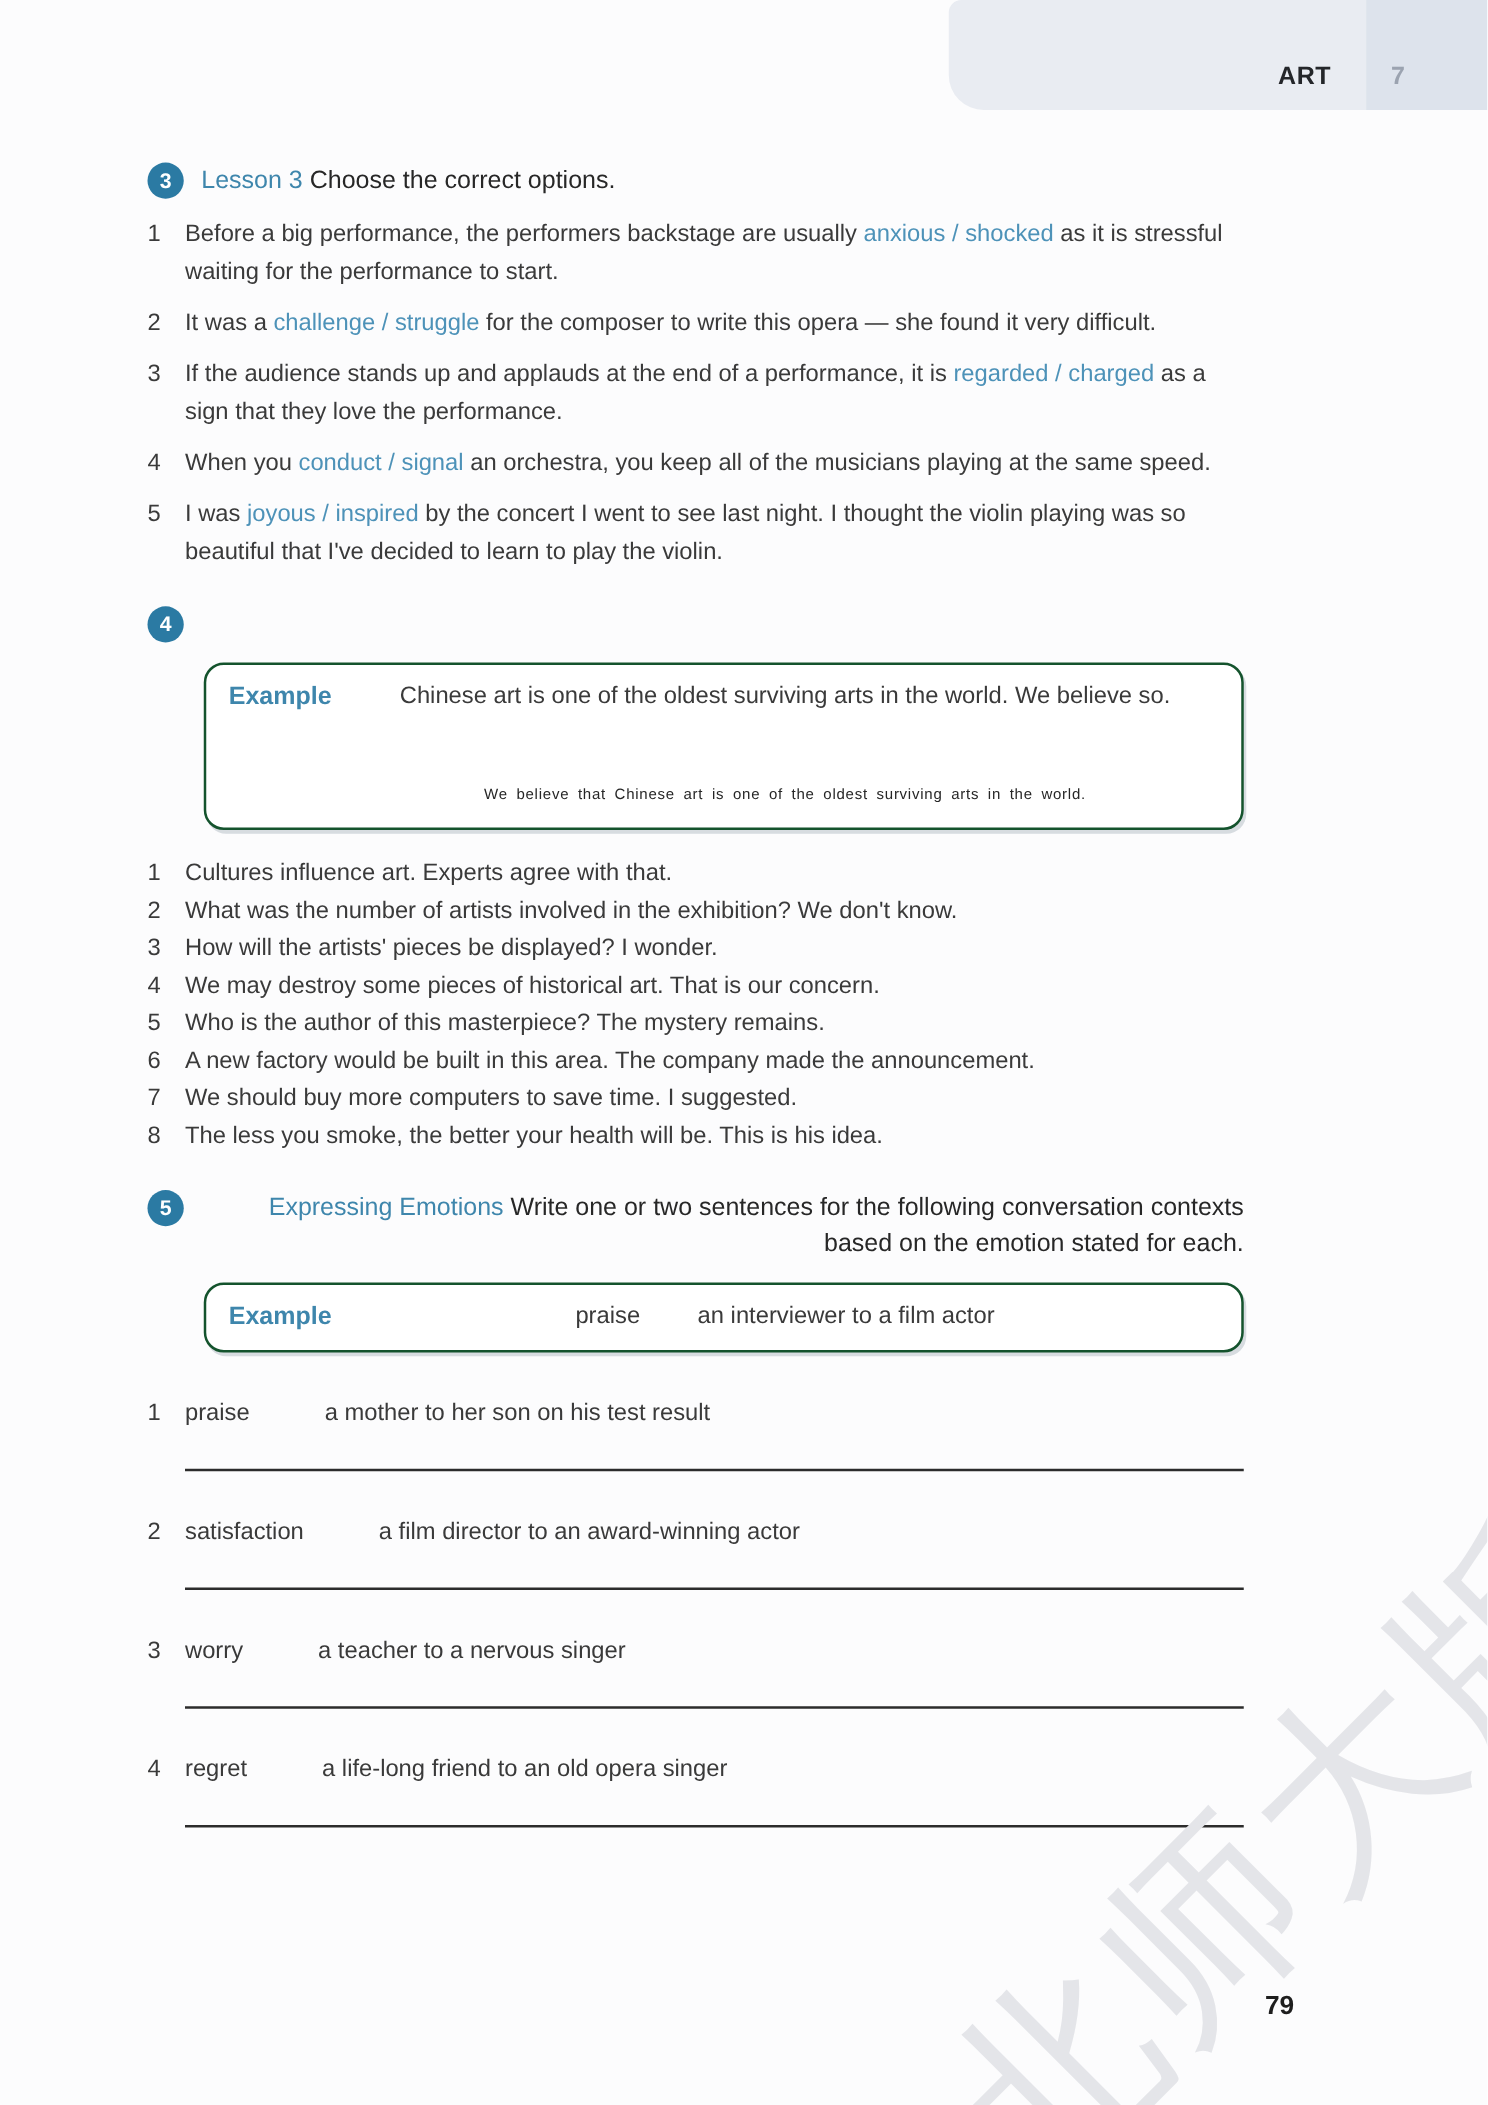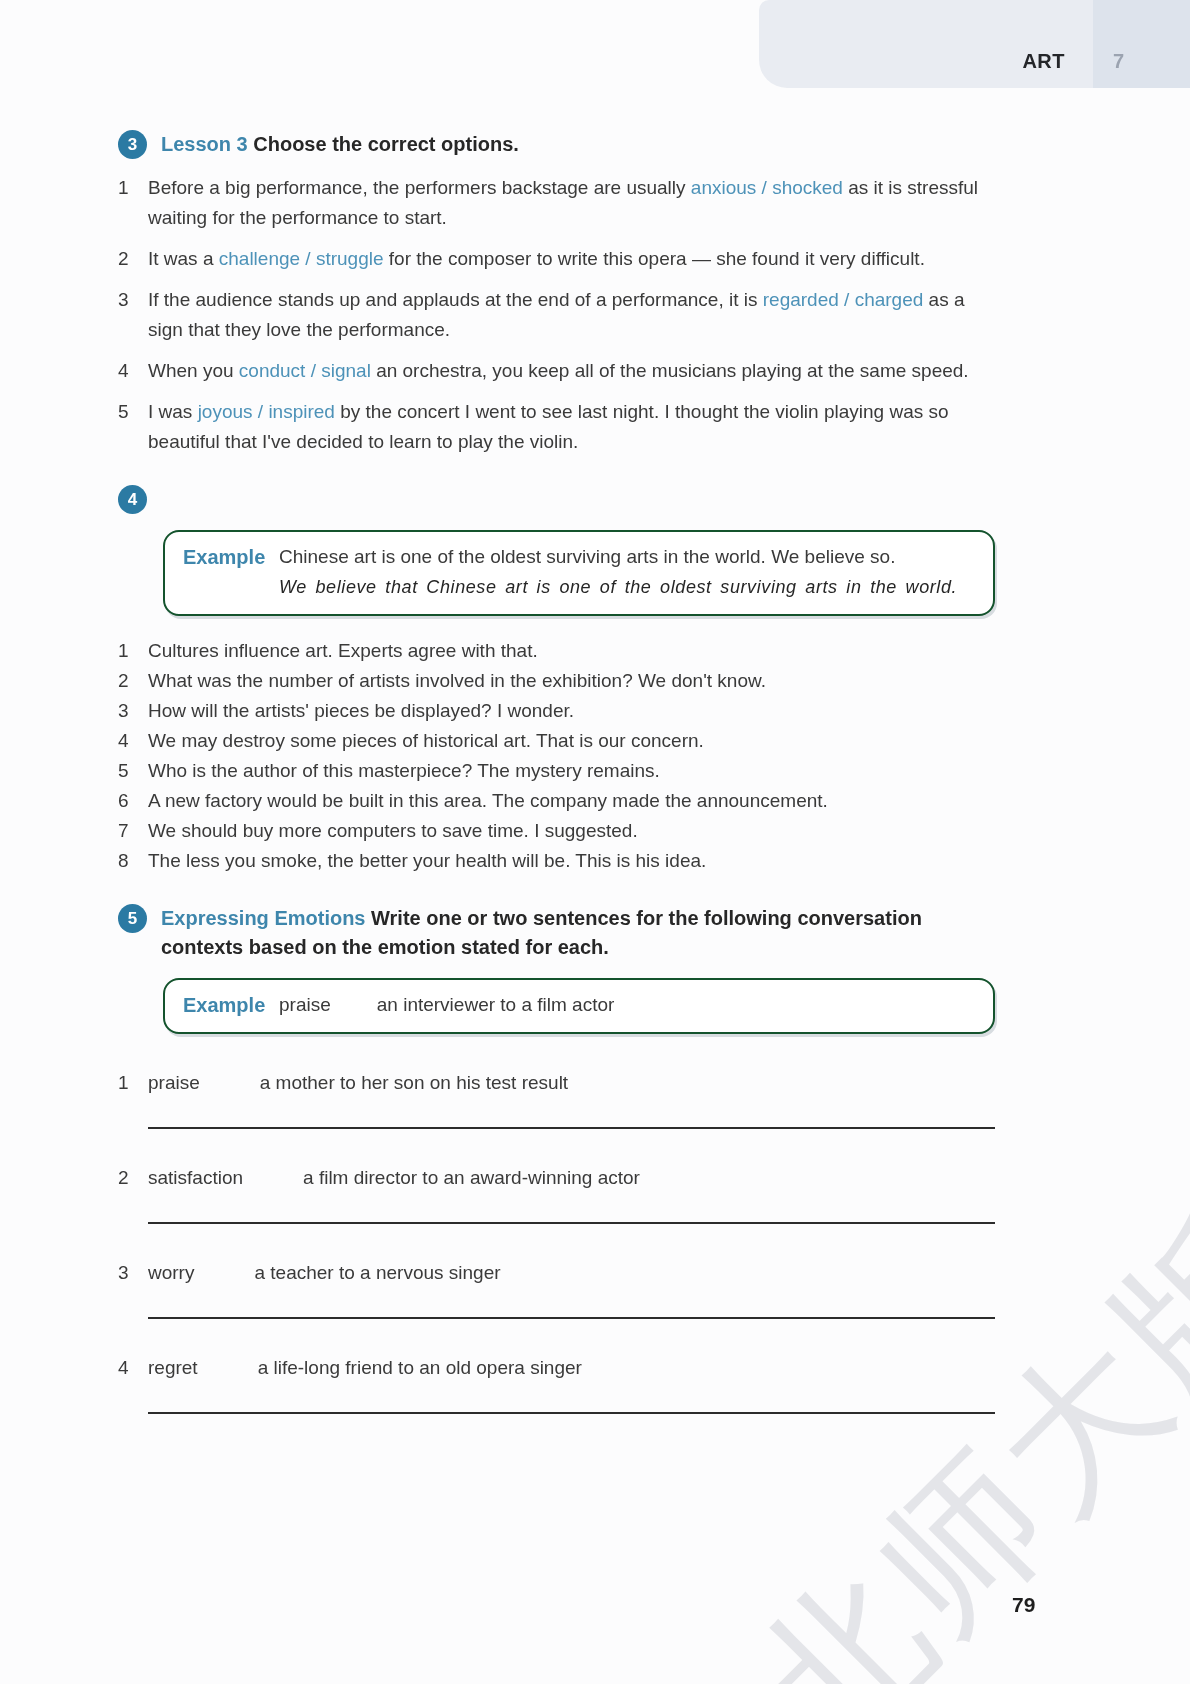--- a/index.html
+++ b/index.html
@@ -33,46 +33,46 @@
   .content { position:absolute; left:118px; top:130px; width:877px; }
 
   .ex-head { display:flex; gap:14px; margin:28px 0 14px 0; line-height:29px; }
   .ex-head:first-child { margin-top:0; }
   .badge {
     flex:none; width:29px; height:29px; border-radius:50%;
     background:#2b7aa3; color:#ffffff;
     display:flex; align-items:center; justify-content:center;
     font-size:17px; font-weight:bold;
   }
-  .ex-headtext { font-size:20px; font-weight:bold; color:#272727; }
+  .ex-headtext { font-size:20px; font-weight:normal; color:#272727;text-align:right; }
   .ex-title { color:#3e86ac; }
 
   .item { display:flex; font-size:19px; line-height:30px; margin-bottom:11px; }
   .item-num { flex:none; width:30px; color:#3a3a3a; }
   .item-body { flex:1; }
   .options { color:#4d92b8; }
 
   .plain-item { margin-bottom:0; }
 
   
   .example {
     display:flex; gap:16px;
     margin:16px 0 20px 45px;
     padding:10px 16px 12px 18px;
     background:#ffffff;
     border:2px solid #14532d; border-radius:16px;
     box-shadow:2px 3px 0 rgba(120,135,152,0.28);
     font-size:19px; line-height:30px;
   }
   .example-label { flex:none; width:80px; color:#3e86ac; font-weight:bold; font-size:20px; }
-  .example-body { flex:1; }
+  .example-body { flex:1;text-align:center; }
   .example-row .emotion { display:inline-block; margin-right:46px; }
   .handwriting {
-    font-style:italic; font-size:18px;
-    letter-spacing:0.6px; word-spacing:3px; color:#262626;
+    font-size:12px;
+    letter-spacing:0.6px; word-spacing:3px; color:#262626;margin-top:48px;
   }
 
   
   .resp-item { margin-top:34px; font-size:19px; line-height:30px; }
   .resp-row { display:flex; }
   .resp-row .item-num { flex:none; width:30px; }
   .resp-row .emotion { margin-right:60px; }
   .blank-line {
     margin:28px 0 0 30px;
     border-bottom:2px solid #2c2c2c;

